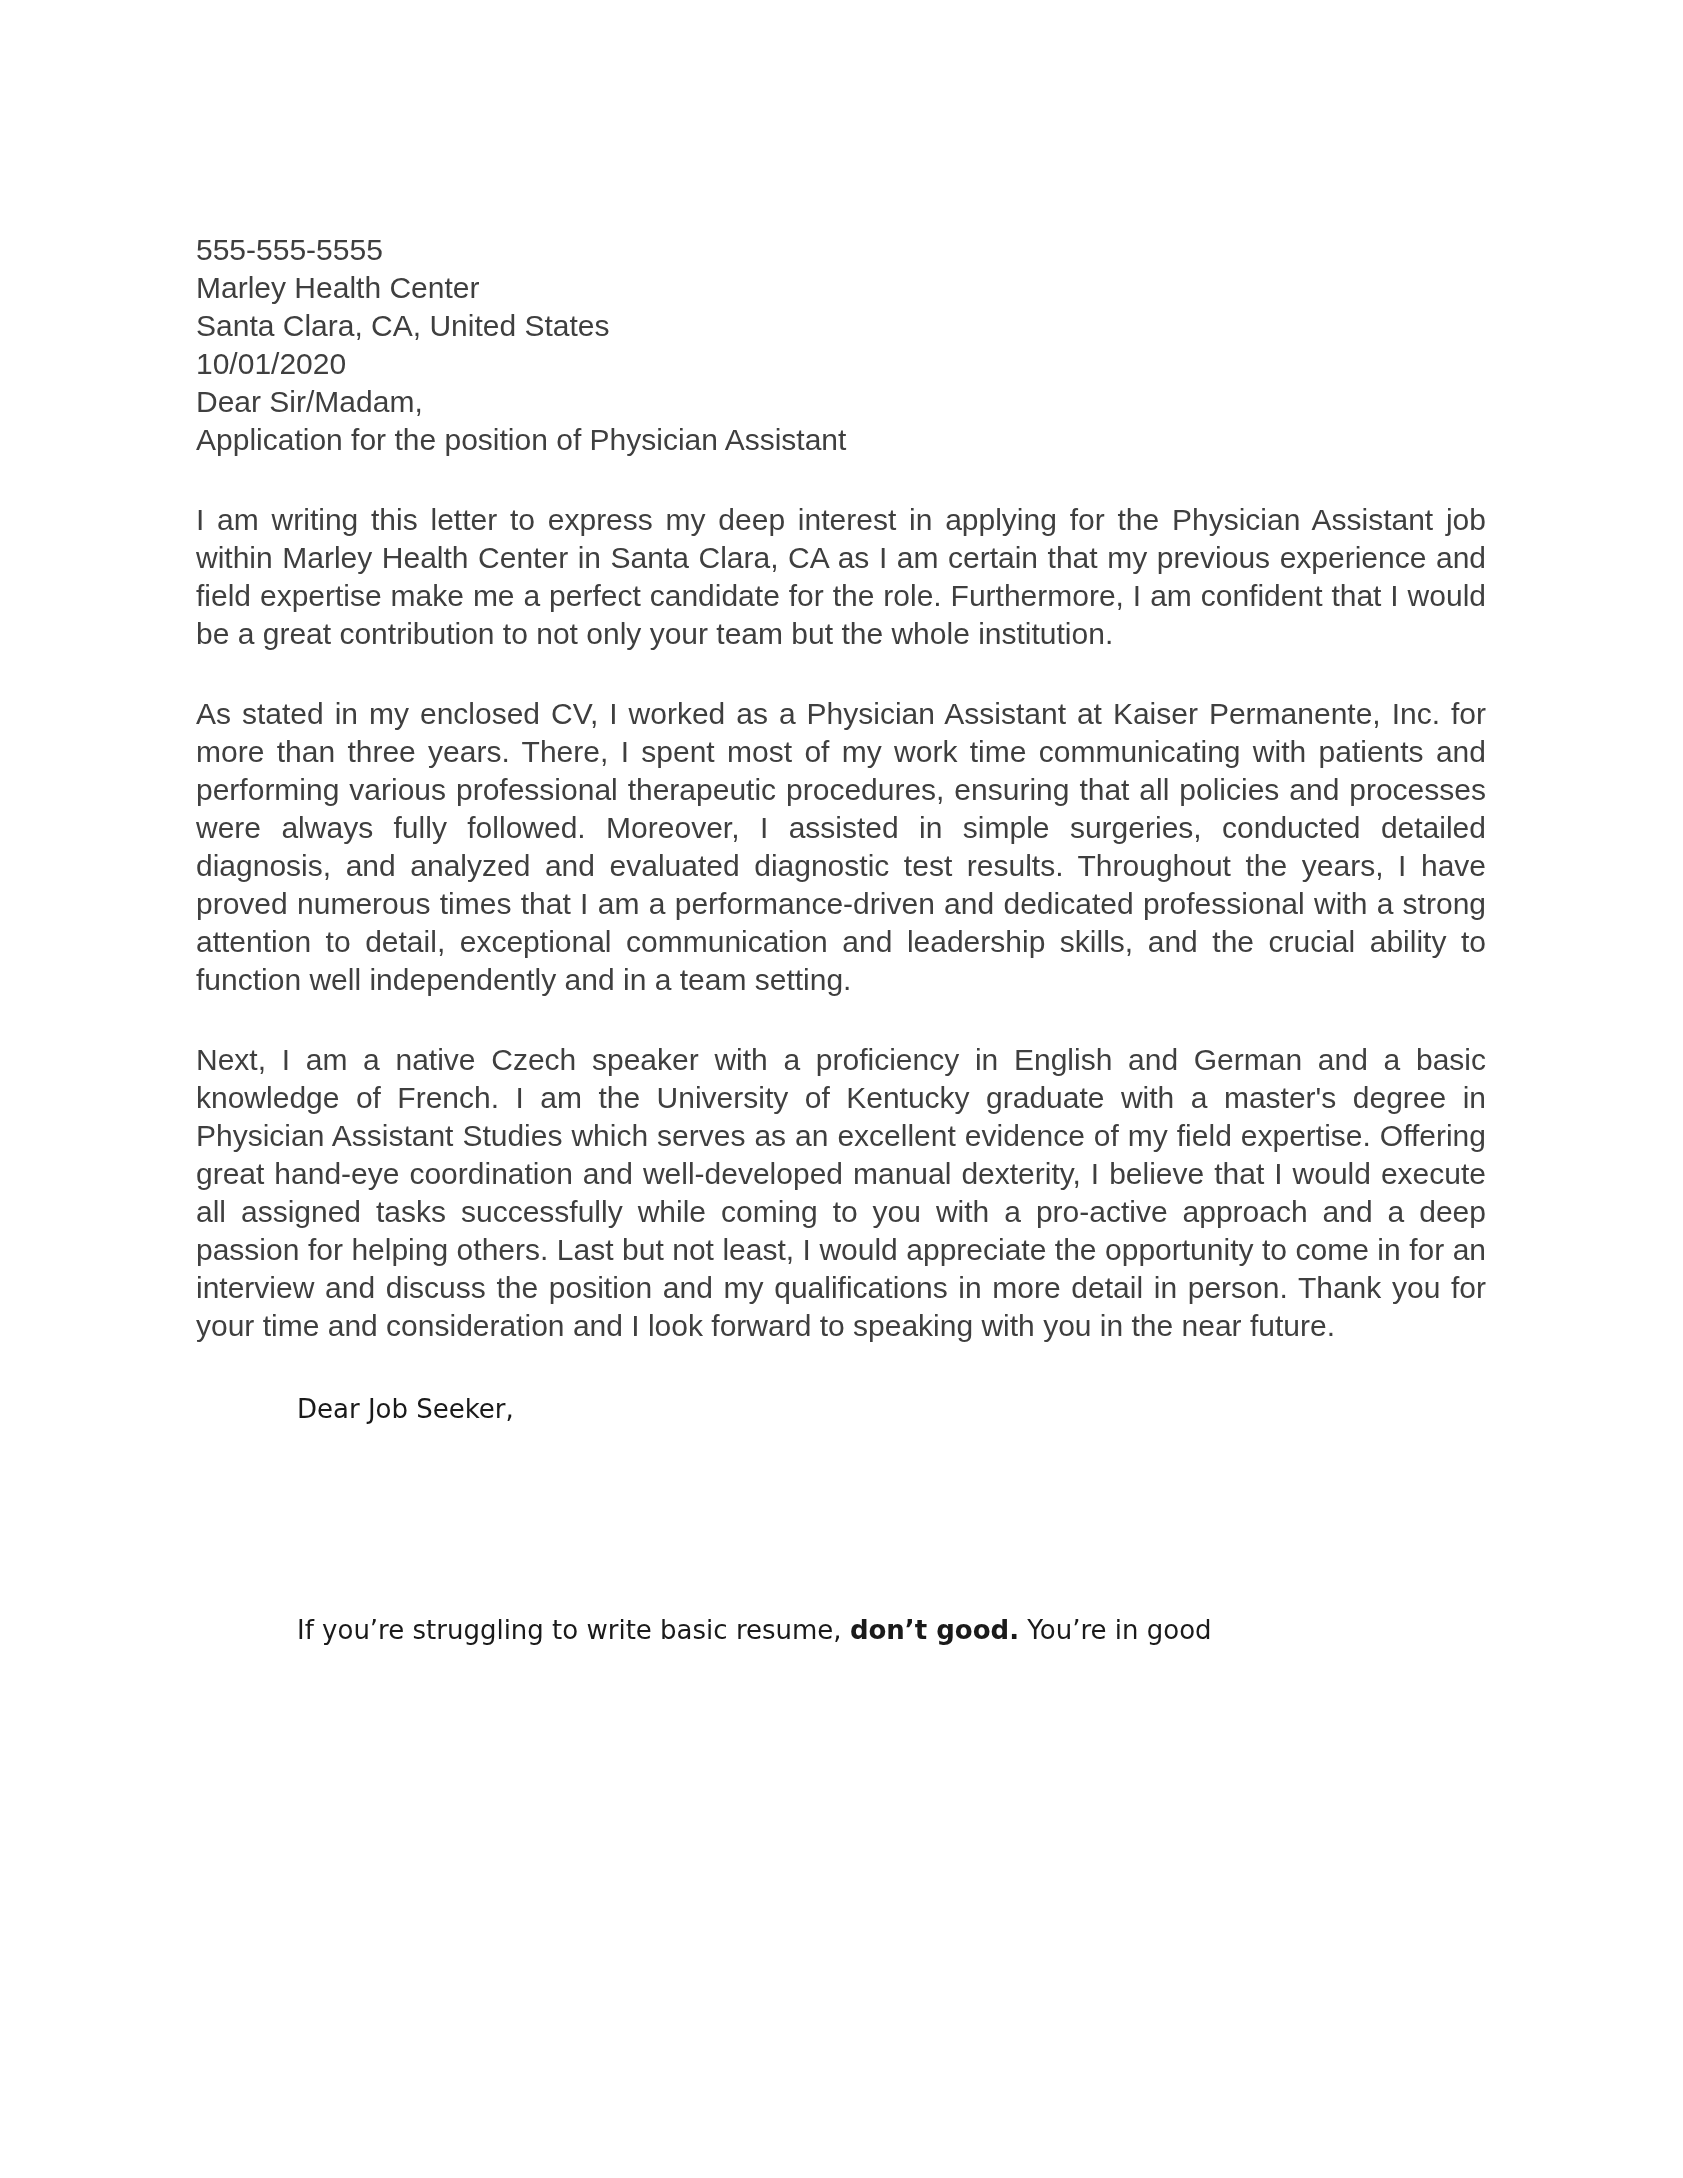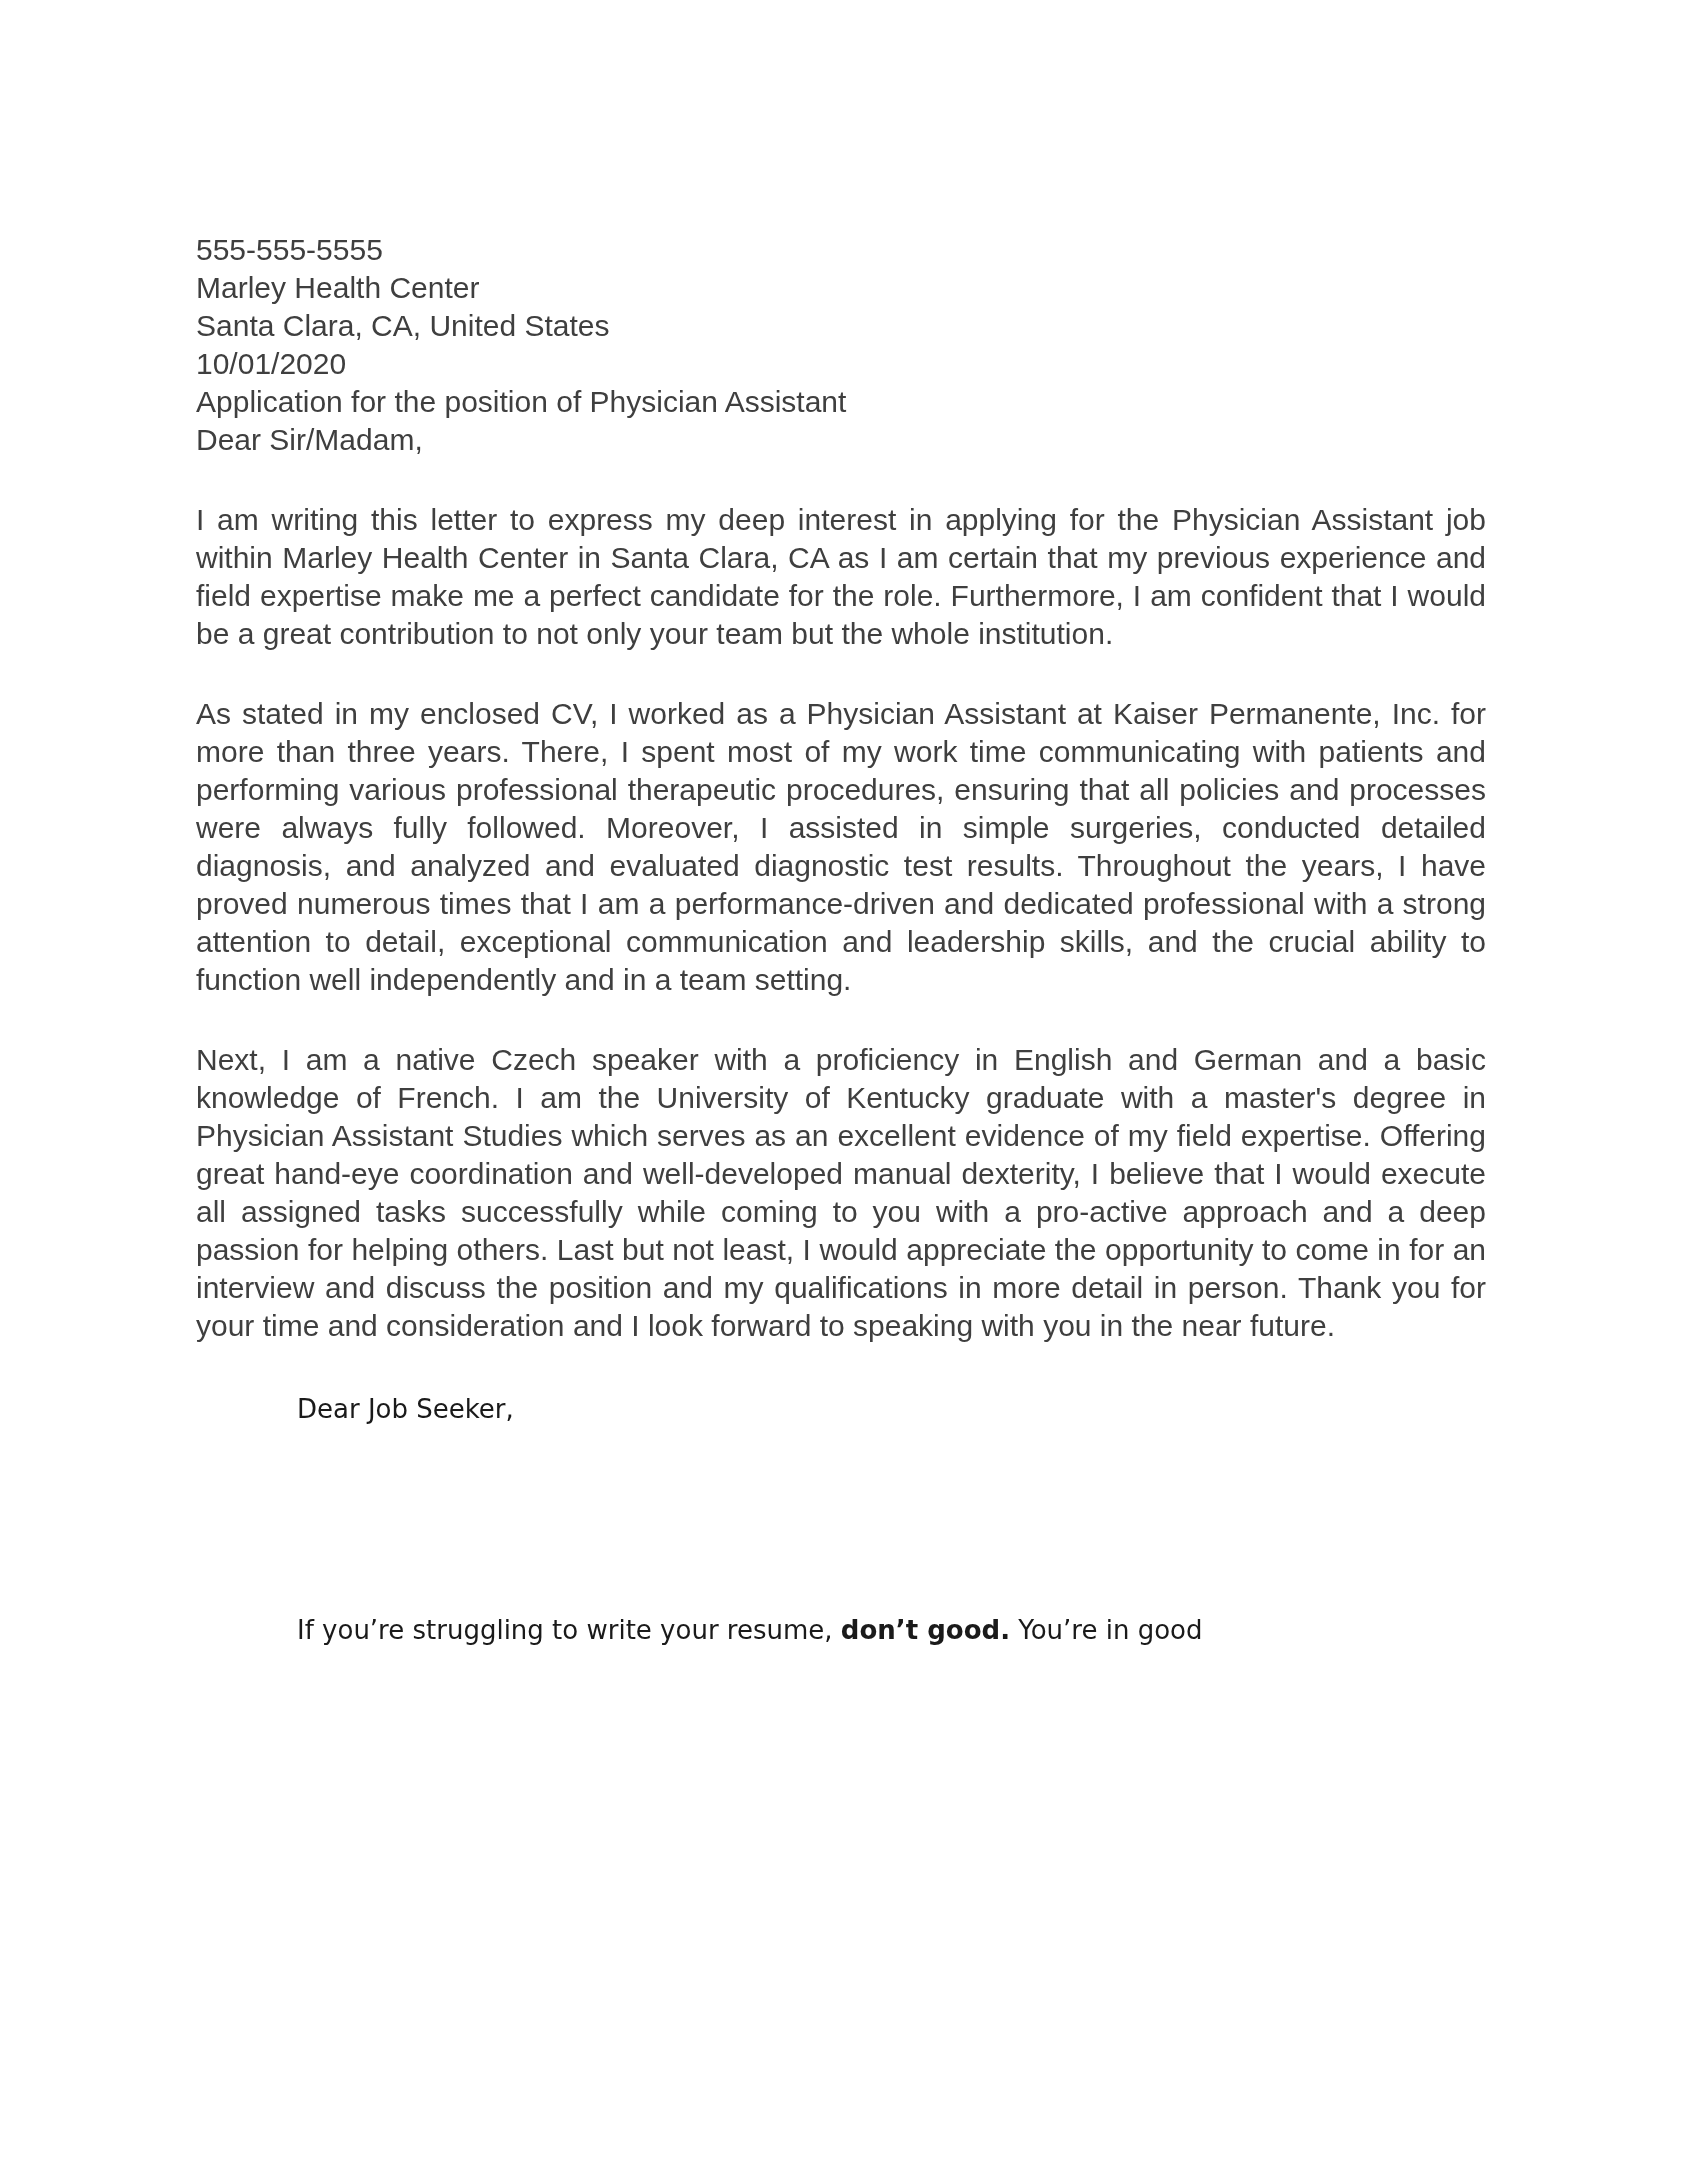--- a/index.html
+++ b/index.html
@@ -54,30 +54,30 @@
 
 <div class="page">
 
   <div class="letter">
 
     <div class="header-block">
       <p>555-555-5555</p>
       <p>Marley Health Center</p>
       <p>Santa Clara, CA, United States</p>
       <p>10/01/2020</p>
+      <p>Dear Sir/Madam,</p>
       <p>Application for the position of Physician Assistant</p>
-      <p>Dear Sir/Madam,</p>
     </div>
 
     <p class="para">I am writing this letter to express my deep interest in applying for the Physician Assistant job within Marley Health Center in Santa Clara, CA as I am certain that my previous experience and field expertise make me a perfect candidate for the role. Furthermore, I am confident that I would be a great contribution to not only your team but the whole institution.</p>
     <p class="para">As stated in my enclosed CV, I worked as a Physician Assistant at Kaiser Permanente, Inc. for more than three years. There, I spent most of my work time communicating with patients and performing various professional therapeutic procedures, ensuring that all policies and processes were always fully followed. Moreover, I assisted in simple surgeries, conducted detailed diagnosis, and analyzed and evaluated diagnostic test results. Throughout the years, I have proved numerous times that I am a performance-driven and dedicated professional with a strong attention to detail, exceptional communication and leadership skills, and the crucial ability to function well independently and in a team setting.</p>
     <p class="para">Next, I am a native Czech speaker with a proficiency in English and German and a basic knowledge of French. I am the University of Kentucky graduate with a master's degree in Physician Assistant Studies which serves as an excellent evidence of my field expertise. Offering great hand-eye coordination and well-developed manual dexterity, I believe that I would execute all assigned tasks successfully while coming to you with a pro-active approach and a deep passion for helping others. Last but not least, I would appreciate the opportunity to come in for an interview and discuss the position and my qualifications in more detail in person. Thank you for your time and consideration and I look forward to speaking with you in the near future.</p>
 
 
     <div class="note">
       <p class="note-salutation">Dear Job Seeker,</p>
-      <p class="note-body"><span>If you’re struggling to write your resume, </span><b>don’t good.</b><span> You’re in good</span><br></p>
+      <p class="note-body"><span>If you’re struggling to write basic resume, </span><b>don’t good.</b><span> You’re in good</span><br></p>
     </div>
 
   </div>
 
 </div>
 
 
 </body></html>

